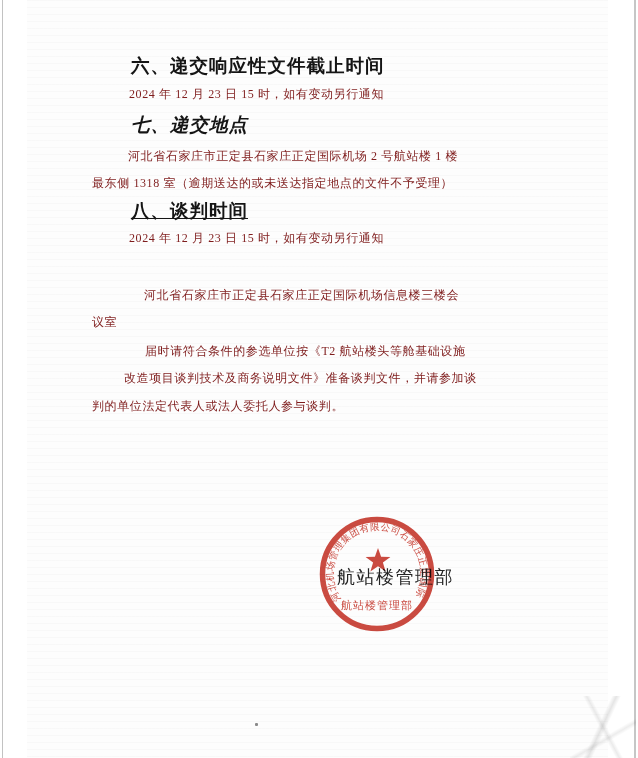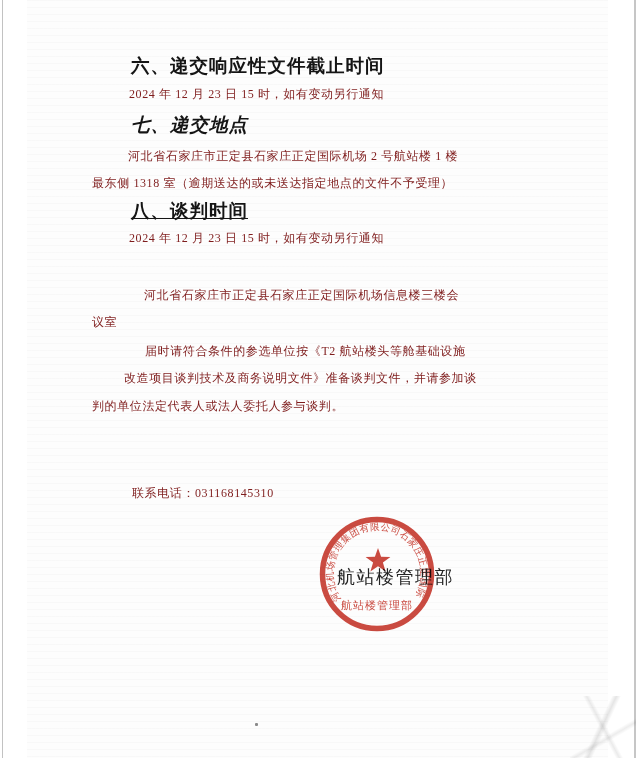--- a/index.html
+++ b/index.html
@@ -88,21 +88,20 @@
   <div class="line heading" style="left:131px; top:114px;font-style:italic;">七、递交地点</div>
   <div class="line" style="left:128px; top:146px;">河北省石家庄市正定县石家庄正定国际机场 2 号航站楼 1 楼</div>
   <div class="line" style="left:92px;  top:173px;">最东侧 1318 室（逾期送达的或未送达指定地点的文件不予受理）</div>
   <div class="line heading" style="left:131px; top:200px;text-decoration:underline;">八、谈判时间</div>
   <div class="line" style="left:129px; top:228px;">2024 年 12 月 23 日 15 时，如有变动另行通知</div>
   <div class="line" style="left:144px; top:285px;">河北省石家庄市正定县石家庄正定国际机场信息楼三楼会</div>
   <div class="line" style="left:92px;  top:312px;">议室</div>
   <div class="line" style="left:113px; top:341px;margin-left:32px;">届时请符合条件的参选单位按《T2 航站楼头等舱基础设施</div>
   <div class="line" style="left:92px;  top:368px;margin-left:32px;">改造项目谈判技术及商务说明文件》准备谈判文件，并请参加谈</div>
   <div class="line" style="left:92px;  top:396px;">判的单位法定代表人或法人委托人参与谈判。</div>
-  <div class="line" style="left:132px; top:483px;">联系电话：031168145310</div>
 
   <div class="sig-text sig-dept">航站楼管理部</div>
 
   <svg class="seal" viewBox="0 0 118 118" aria-hidden="true">
     <defs>
       <path id="sealArc" d="M 23.0 84.2 A 44 44 0 1 1 95.0 84.2" fill="none"></path>
     </defs>
     <circle cx="59" cy="59" r="54.5" fill="none" stroke="#c7372c" stroke-width="5.5"></circle>
     <text font-size="9.5" fill="#c7372c" letter-spacing="0.4">
       <textPath href="#sealArc" startOffset="0">河北机场管理集团有限公司石家庄正定国际机场</textPath>

